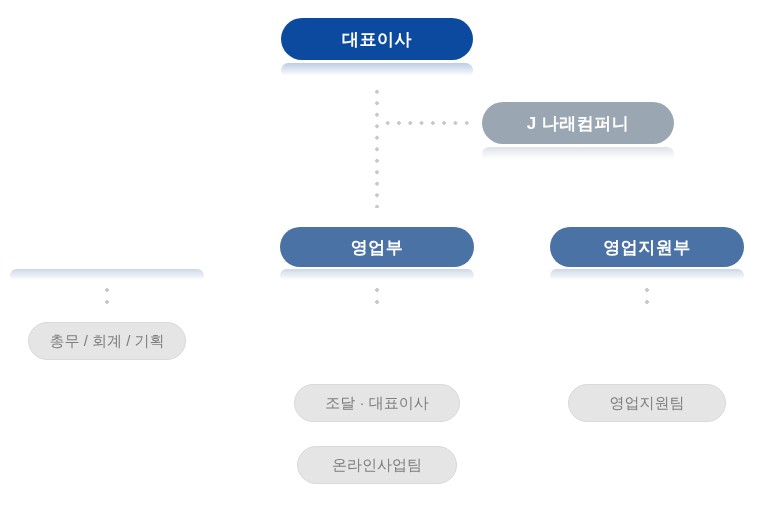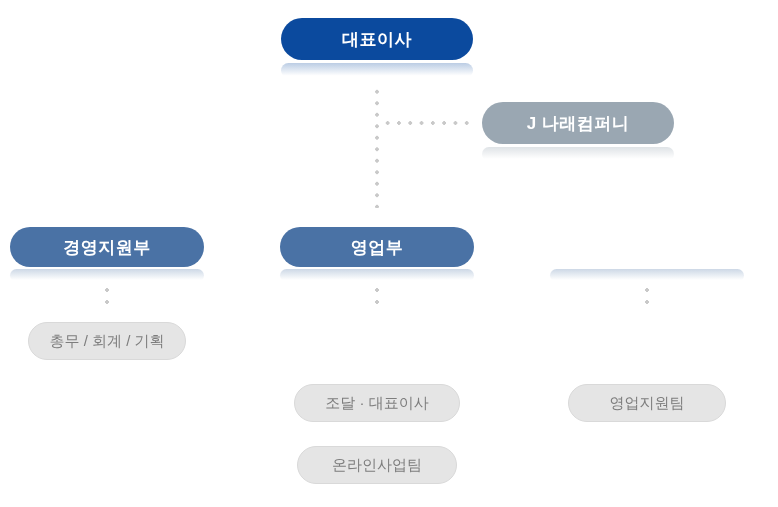--- a/index.html
+++ b/index.html
@@ -79,26 +79,26 @@
   <div class="vdots" style="left:102px;top:284px;height:23px;background-size:10px 12px;"></div>
   <div class="vdots" style="left:372px;top:284px;height:23px;background-size:10px 12px;"></div>
   <div class="vdots" style="left:642px;top:284px;height:23px;background-size:10px 12px;"></div>
 
   <div class="pill pill-ceo" style="left:281px;top:18px;">대표이사</div>
   <div class="reflection refl-ceo" style="left:281px;top:63px;width:192px;height:15px;"></div>
 
   <div class="pill pill-affiliate" style="left:482px;top:102px;text-align:right;">J 나래컴퍼니</div>
   <div class="reflection refl-affiliate" style="left:482px;top:147px;width:192px;height:14px;"></div>
 
-  <div class="pill pill-dept" style="left:10px;top:227px;">경영지원부</div>
   <div class="reflection refl-dept" style="left:10px;top:269px;width:194px;height:13px;"></div>
 
   <div class="pill pill-dept" style="left:280px;top:227px;">영업부</div>
   <div class="reflection refl-dept" style="left:280px;top:269px;width:194px;height:13px;"></div>
 
+  <div class="pill pill-dept" style="left:550px;top:227px;">영업지원부</div>
   <div class="reflection refl-dept" style="left:550px;top:269px;width:194px;height:13px;"></div>
 
   <div class="pill pill-team" style="left:28px;top:322px;width:158px;">총무 / 회계 / 기획</div>
 
   <div class="pill pill-team" style="left:294px;top:384px;width:166px;">조달 · 대표이사</div>
   <div class="pill pill-team" style="left:297px;top:446px;width:160px;">온라인사업팀</div>
 
   <div class="pill pill-team" style="left:568px;top:384px;width:158px;">영업지원팀</div>
 
 </div>

